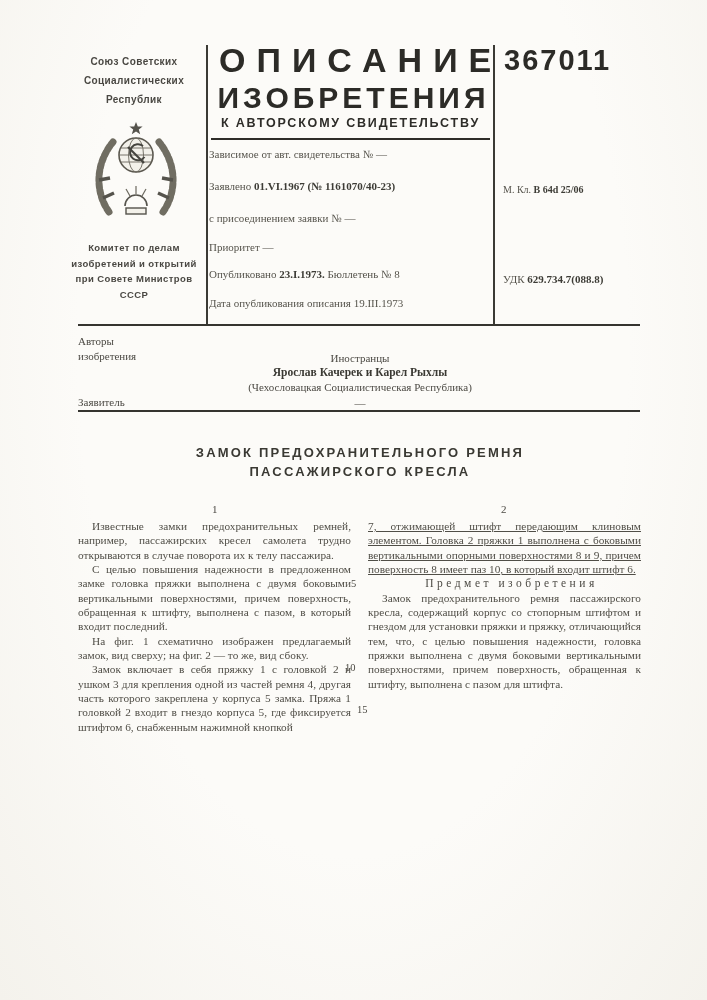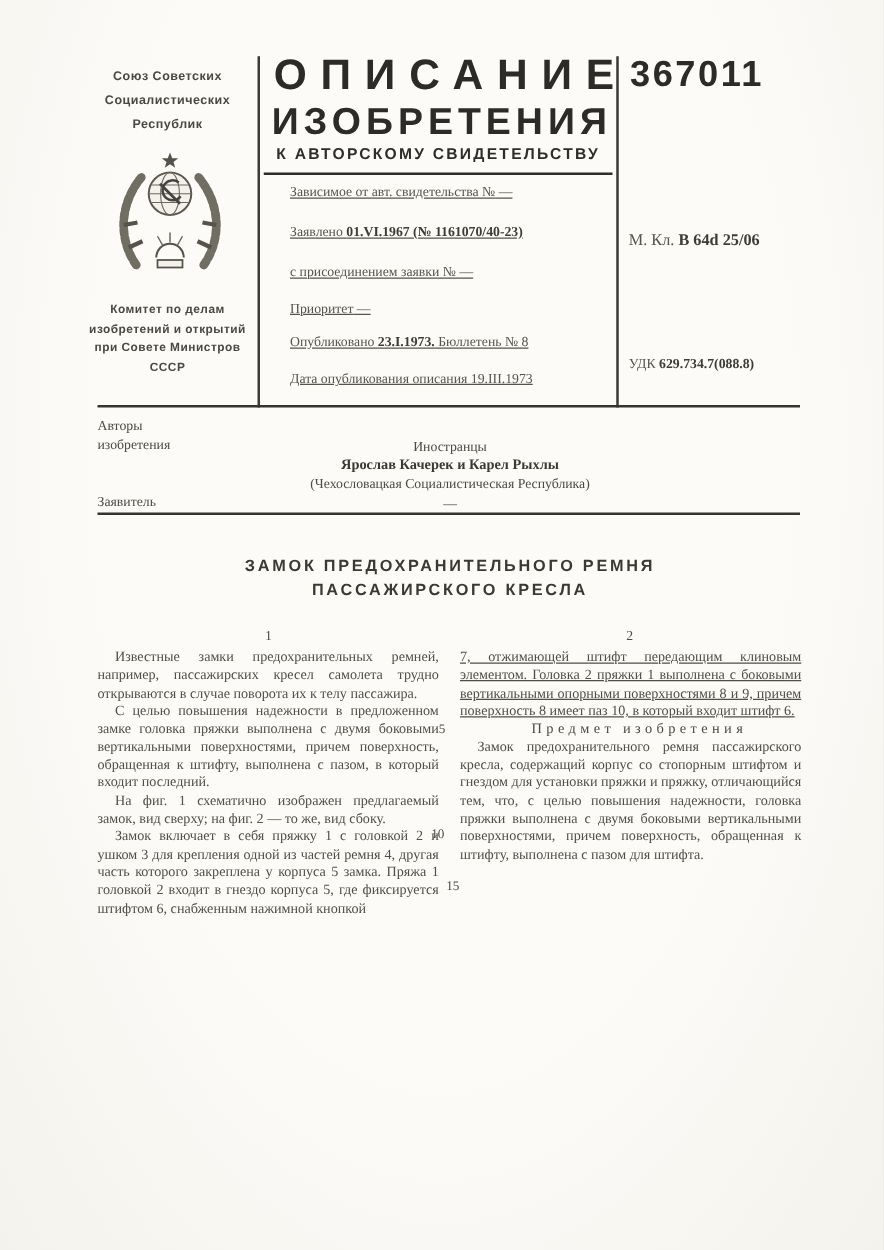--- a/index.html
+++ b/index.html
@@ -48,29 +48,29 @@
     padding-bottom:8px;border-bottom:2.5px solid #2e2d29;
   }
   .patent-number{
     left:504px;top:44px;
     font-family:"Liberation Sans", sans-serif;
     font-size:29px;font-weight:bold;letter-spacing:2px;color:#2c2b27;
     white-space:nowrap;
   }
   
   .field{
-    left:232px;width:272px;
-    font-size:11px;color:#56544c;white-space:nowrap;text-decoration:underline;
+    left:209px;width:272px;
+    font-size:11px;color:#56544c;white-space:nowrap;
   }
   .field b{color:#3d3c36;}
   .f1{top:148px;} .f2{top:180px;} .f3{top:212px;}
   .f4{top:241px;} .f5{top:268px;} .f6{top:297px;}
-  .mkl{left:503px;top:184px;font-size:13px;color:#56544c;white-space:nowrap;}
+  .mkl{left:503px;top:184px;font-size:10px;color:#56544c;white-space:nowrap;}
   .mkl b,.udk b{color:#3d3c36;}
-  .udk{left:503px;top:285px;font-size:11px;color:#56544c;white-space:nowrap;}
+  .udk{left:503px;top:273px;font-size:11px;color:#56544c;white-space:nowrap;}
   
   .hrule{left:78px;width:562px;height:2px;background:#35342f;}
   .hr1{top:324px;} .hr2{top:410px;}
   
   .authors-label{left:78px;top:334px;font-size:11px;line-height:14.5px;color:#4c4a44;}
   .center-band{left:140px;width:440px;text-align:center;font-size:11px;color:#4c4a44;}
   .nationality{top:352px;}
   .names{top:366px;font-weight:bold;font-size:11.5px;color:#3a3933;}
   .country{top:381px;}
   .applicant-label{left:78px;top:396px;font-size:11px;color:#4c4a44;}

